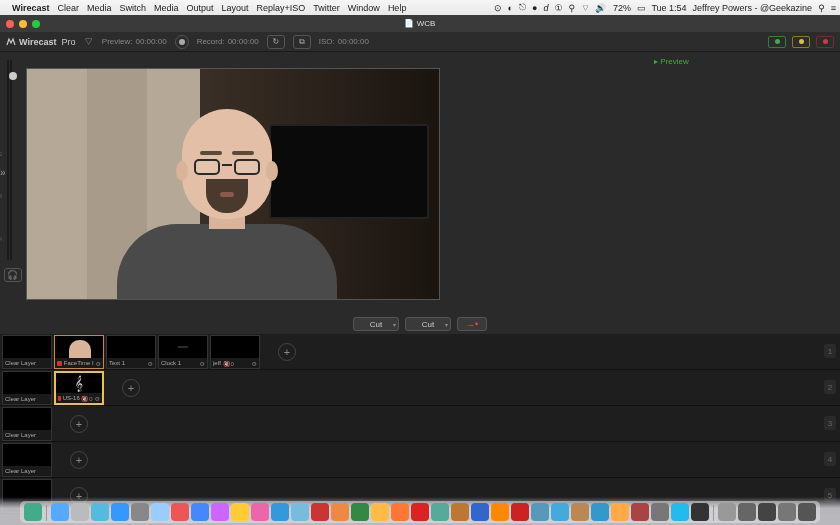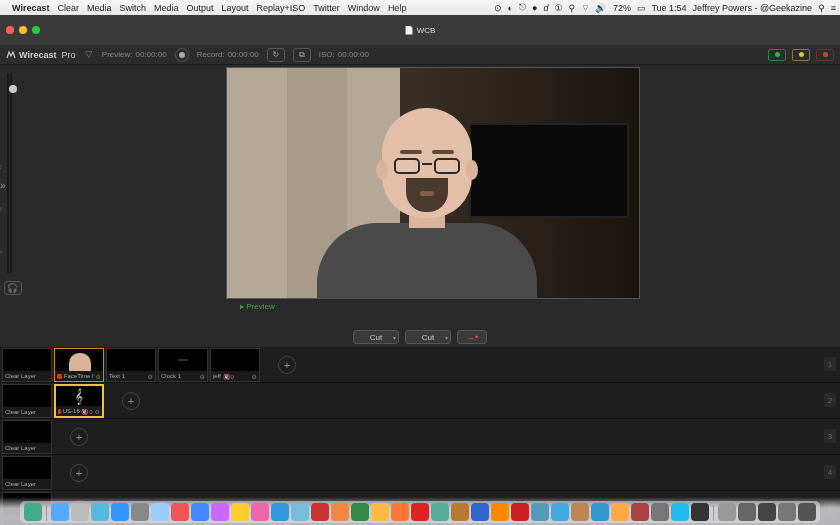--- a/index.html
+++ b/index.html
@@ -5,21 +5,21 @@
   * { margin:0; padding:0; box-sizing:border-box; font-family:-apple-system,Helvetica,Arial,sans-serif; }
   body { width:840px; height:525px; background:#2a2a2a; overflow:hidden; position:relative; }
   
   .menubar { height:15px; background:linear-gradient(#f6f6f6,#e8e8e8); display:flex; align-items:center; font-size:9px; color:#222; padding:0 4px; justify-content:space-between; }
   .menubar-left { display:flex; align-items:center; gap:8px; }
   .menubar-left .apple { font-size:10px; }
   .menubar-left span { cursor:default; }
   .menubar-right { display:flex; align-items:center; gap:6px; font-size:9px; }
   .menubar-right .ico { font-size:9px; }
   
-  .winchrome { height:30px; background:#3a3a3a; display:flex; align-items:center; padding-left:6px; position:relative; }
+  .winchrome { height:17px; background:#3a3a3a; display:flex; align-items:center; padding-left:6px; position:relative; }
   .traffic { display:flex; gap:5px; }
   .traffic span { width:8px; height:8px; border-radius:50%; display:block; }
   .tr-close { background:#ff5f57; } .tr-min { background:#febc2e; } .tr-max { background:#28c840; }
   .winchrome .title { position:absolute; left:0; right:0; text-align:center; font-size:8px; color:#ddd; }
   
   .toolbar { height:20px; background:#2c2c2c; display:flex; align-items:center; padding:0 6px; font-size:8px; color:#888; gap:8px; justify-content:space-between; border-bottom:1px solid #1a1a1a;}
   .toolbar-left { display:flex; align-items:center; gap:8px; }
   .toolbar .logo { color:#ccc; font-weight:bold; font-size:9px; display:flex; align-items:center; gap:3px;}
   .toolbar .logo svg { width:10px; height:10px; }
   .toolbar .status { display:flex; align-items:center; gap:3px; }
@@ -34,21 +34,21 @@
   .pill.r { border-color:#7a2a2a; } .pill.r .dot{ background:#c23f3f;}
   
   .main { display:flex; height:262px; background:#2a2a2a; position:relative;}
   .sidebar-toggle { position:absolute; left:0; top:115px; color:#999; font-size:10px; }
   .audio-col { width:26px; padding:4px 0 0 0; display:flex; flex-direction:column; align-items:center; }
   .audio-meter { width:12px; height:200px; position:relative; margin-top:4px; display:flex; gap:1px;}
   .meter-bar { width:2px; height:100%; background:#1a1a1a; border-radius:1px;}
   .meter-ticks { position:absolute; left:-12px; top:0; height:100%; display:flex; flex-direction:column; justify-content:space-between; font-size:5px; color:#555;}
   .slider-knob { position:absolute; top:12px; left:2px; width:8px; height:8px; border-radius:50%; background:#ccc;}
   .hp-btn { width:18px; height:14px; border:1px solid #555; border-radius:3px; margin-top:8px; display:flex; align-items:center; justify-content:center; color:#aaa; font-size:9px;}
-  .preview-area { flex:1; display:flex; flex-direction:column; align-items:center; padding-top:2px;}
+  .preview-area { flex:1; display:flex; flex-direction:row; align-items:center; padding-top:2px;}
   .preview-frame { width:414px; height:232px; background:#000; border:1px solid #555; position:relative; overflow:hidden;}
   .scene { width:100%; height:100%; position:relative; }
   .wall { position:absolute; inset:0; background:
      repeating-linear-gradient(90deg,#b5a896 0 60px,#a89b89 60px 120px),
      repeating-linear-gradient(0deg, rgba(0,0,0,0.08) 0 1px, transparent 1px 30px),
      repeating-linear-gradient(90deg, rgba(0,0,0,0.05) 0 1px, transparent 1px 60px);}
   .wall-dark { position:absolute; right:0; top:0; width:58%; height:100%; background:linear-gradient(90deg,#3a2f26,#1a140f); }
   .tv { position:absolute; right:10px; top:55px; width:160px; height:95px; background:#0a0a0a; border:2px solid #222; border-radius:3px;}
   .person { position:absolute; left:90px; bottom:0; width:220px; height:200px;}
   .shirt { position:absolute; bottom:0; left:0; width:220px; height:75px; background:#4a4a4a; border-radius:60px 60px 0 0;}

